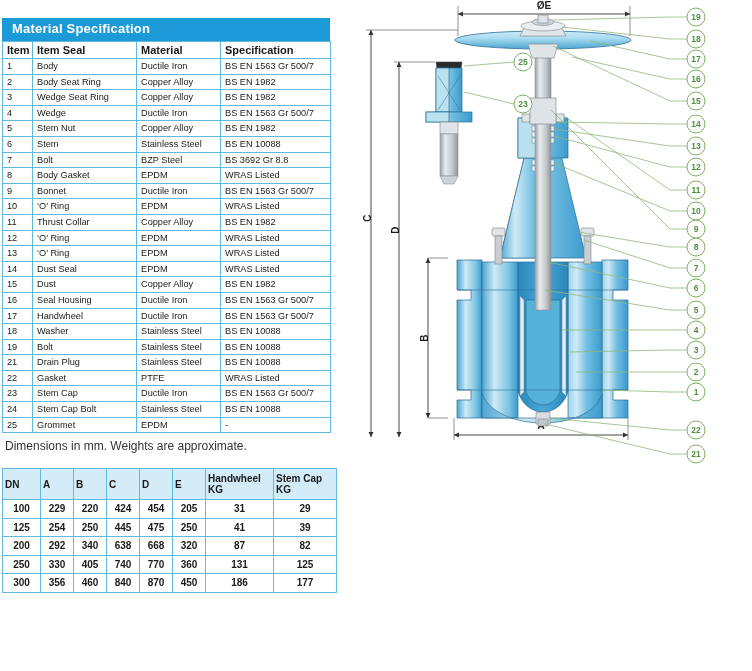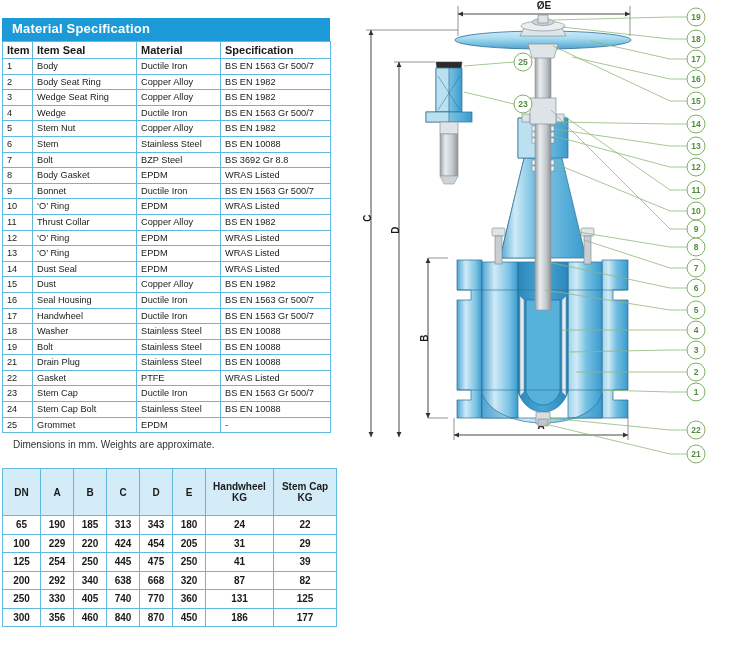--- a/index.html
+++ b/index.html
@@ -55,32 +55,31 @@
     background:#ffffff;
     height:16px; line-height:16px;
   }
   #material-table col.c-item{ width:30px; }
   #material-table col.c-name{ width:104px; }
   #material-table col.c-mat{  width:84px; }
   #material-table col.c-spec{ width:110px; }
 
   .foot-note{
     position:absolute; left:3px; top:421px;
-    font-size:10px; color:#333;margin-left:8px;
+    font-size:12px; color:#333;
   }
 
   
   #dimensions-table th{
     background:#d3ecf8;
     font-weight:bold;
     font-size:10px;
-    text-align:center;
     height:auto;
     line-height:11px;
-    padding:12px 2px;
+    padding:4px 2px;
     vertical-align:middle;
   }
   #dimensions-table td{
     text-align:center;
     font-size:10px;
     font-weight:bold;
     height:17.5px;
     line-height:17.5px;
     padding:0 2px;
   }
@@ -317,30 +316,20 @@
               <div>Handwheel</div>
               <div>KG</div>
             </th>
             <th>
               <div>Stem Cap</div>
               <div>KG</div>
             </th>
           </tr>
         </thead>
       <tbody id="dimensions-body">
-          <tr>
-            <td>65</td>
-            <td>190</td>
-            <td>185</td>
-            <td>313</td>
-            <td>343</td>
-            <td>180</td>
-            <td>24</td>
-            <td>22</td>
-          </tr>
           <tr>
             <td>100</td>
             <td>229</td>
             <td>220</td>
             <td>424</td>
             <td>454</td>
             <td>205</td>
             <td>31</td>
             <td>29</td>
           </tr>

